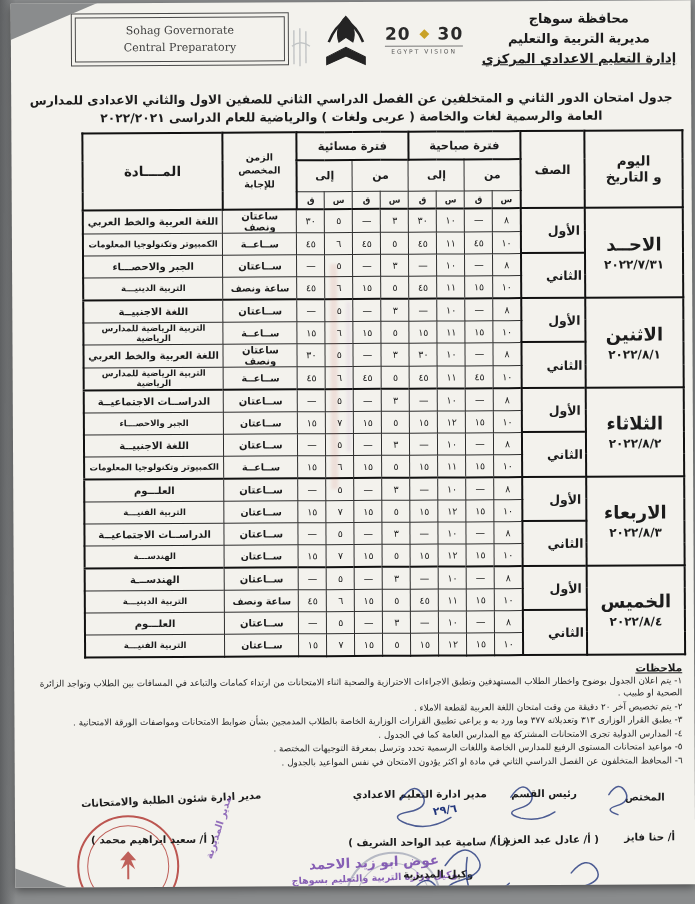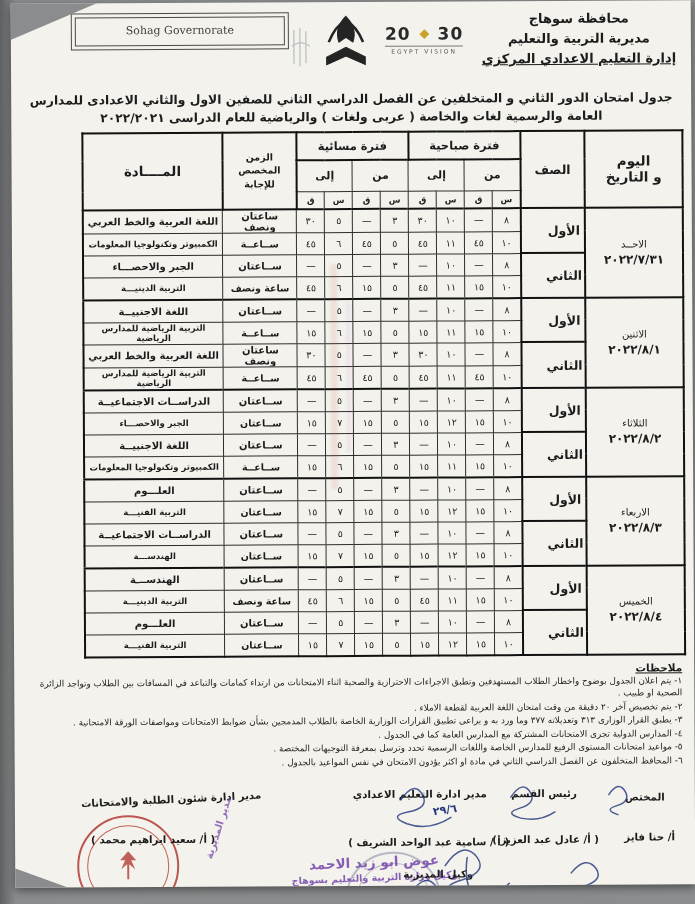--- a/index.html
+++ b/index.html
@@ -44,21 +44,21 @@
   .sched thead th{font-weight:bold;}
   .day-h{font-size:13.5px;white-space:pre-line;border:2px solid #111 !important;}
   .grade-h{font-size:12.5px;border:2px solid #111 !important;}
   .grp{font-size:11.5px;height:26px;border-width:2px !important;border-color:#111 !important;margin-top:32px;}
   .ft{font-size:11px;height:30px;}
   .sq{font-size:8.5px;height:16px;}
   .dur-h{font-size:9.5px;white-space:pre-line;line-height:1.45;border:2px solid #111 !important;}
   .subj-h{font-size:13.5px;border:2px solid #111 !important;}
   .sched tbody td{height:21px;}
   td.day{border:2px solid #111;}
-  td.day .dname{font-size:10px;font-weight:normal;}
+  td.day .dname{font-size:18px;font-weight:bold;}
   td.day .ddate{font-size:12px;font-weight:bold;margin-top:3px;}
   td.grade{font-weight:bold;font-size:12.5px;border:2px solid #111;padding-left:24px;}
   td.num{font-size:9.5px;}
   td.dur{font-size:10px;font-weight:bold;}
   td.subj{font-size:10px;font-weight:bold;}
   tr.subline td{border-top:1px solid #6a6a6a;}
   tr.subline td.subj{font-size:8.5px;}
   tr.subline td.dur{font-size:9.5px;}
   tr.day-start td{border-top:2px solid #111;}
   tr.grade-start td{border-top:1.5px solid #111;}
@@ -106,20 +106,21 @@
 <div class="canvas">
   <div class="spine"></div>
 
   <div class="page">
     <div class="corner-tl"></div>
     <div class="corner-bl"></div>
 
     <div class="hdr">
       <div class="en-box">
         <div>Sohag Governorate</div>
+        <div>Central Preparatory</div>
       </div>
 
       <div class="logos">
         <svg class="faint-logo" width="24" height="42" viewBox="0 0 24 42">
           <g stroke="#9aa0a6" stroke-width="1.4" fill="none">
             <line x1="5" y1="4" x2="5" y2="38"></line>
               <line x1="11" y1="2" x2="11" y2="40"></line>
             <line x1="17" y1="5" x2="17" y2="37"></line>
               <path d="M3 20 q9 -7 18 0"></path>
           </g>

